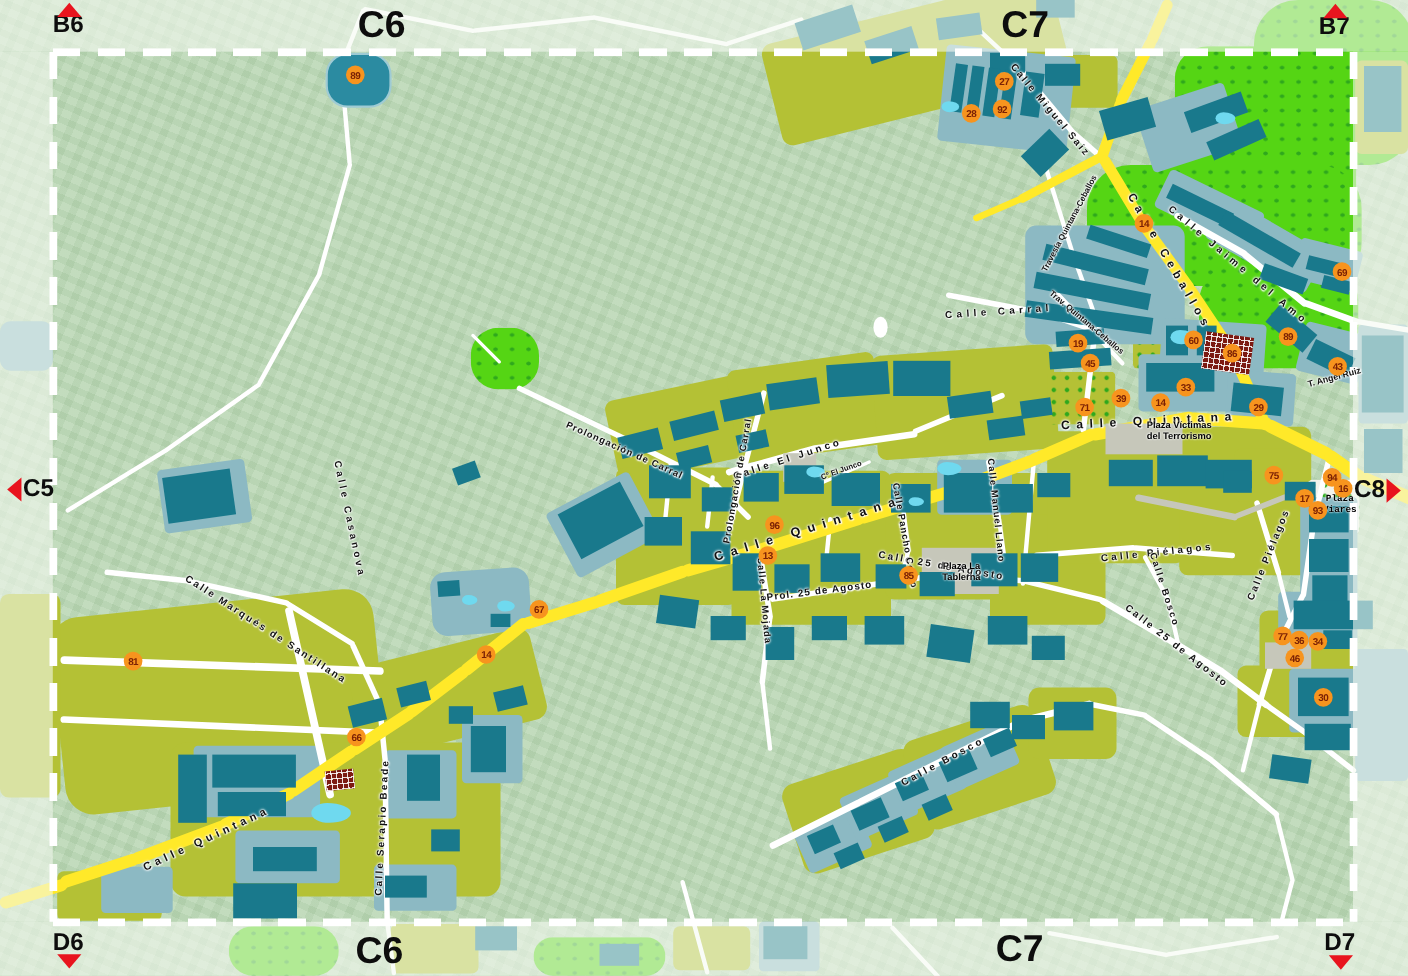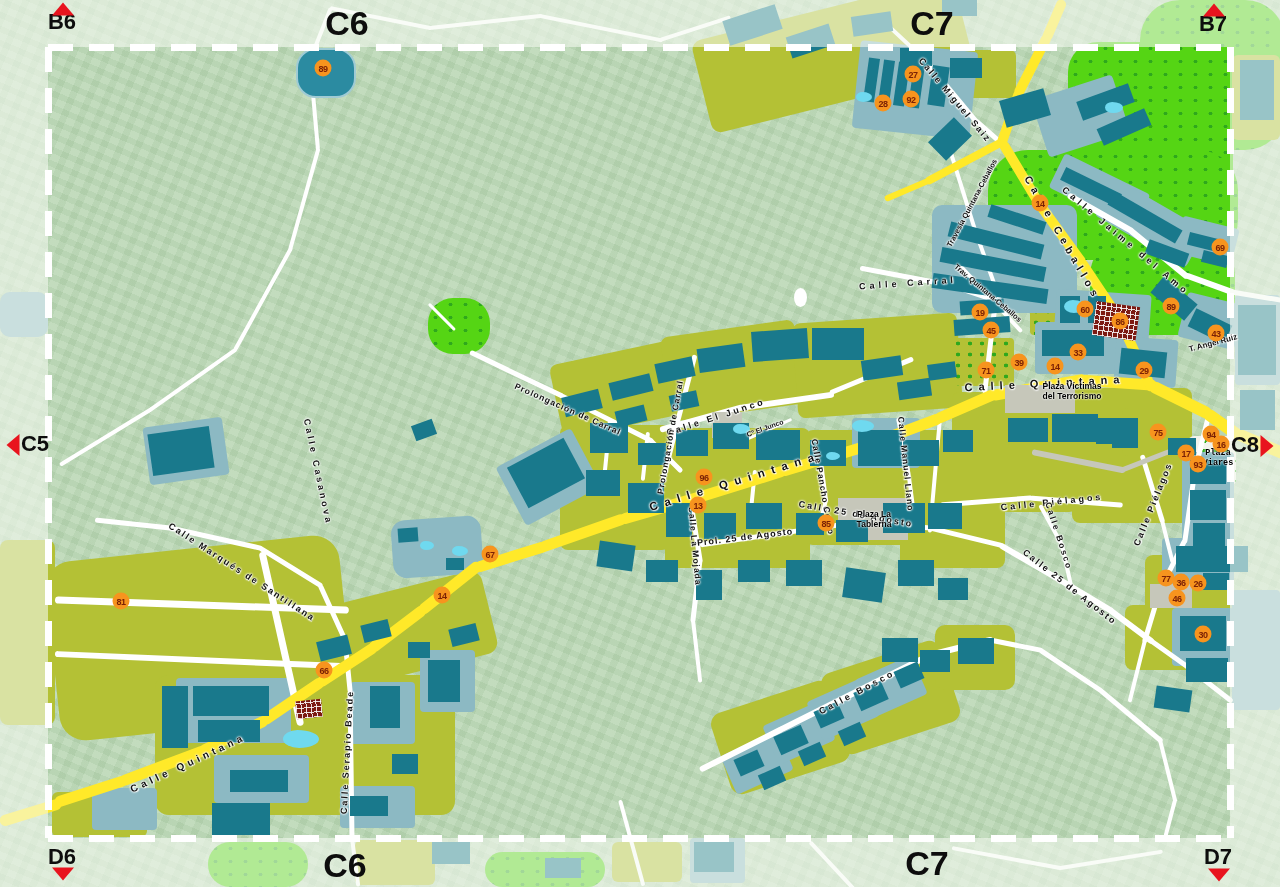--- a/index.html
+++ b/index.html
@@ -446,21 +446,21 @@
       <div class="marker" style="left: 1198px; top: 464px;">93</div>
       <div class="marker" style="left: 704px; top: 477px;">96</div>
       <div class="marker" style="left: 698px; top: 505px;">13</div>
       <div class="marker" style="left: 826px; top: 523px;">85</div>
       <div class="marker" style="left: 490px; top: 554px;">67</div>
       <div class="marker" style="left: 442px; top: 595px;">14</div>
       <div class="marker" style="left: 121px; top: 601px;">81</div>
       <div class="marker" style="left: 324px; top: 670px;">66</div>
       <div class="marker" style="left: 1166px; top: 578px;">77</div>
       <div class="marker" style="left: 1181px; top: 582px;">36</div>
-      <div class="marker" style="left: 1198px; top: 583px;">26</div>
+      <div class="marker" style="left: 1198px; top: 583px;">34</div>
       <div class="marker" style="left: 1177px; top: 598px;">46</div>
       <div class="marker" style="left: 1203px; top: 634px;">30</div>
     </div>
   <div id="layer-grid">
       <div class="grid-label" style="left: 62px; top: 22px; font-size: 22px;">B6</div>
       <div class="arrow arrow-up" style="left: 63px; top: 9px;"></div>
       <div class="grid-label" style="left: 347px; top: 23px; font-size: 34px;">C6</div>
       <div class="grid-label" style="left: 932px; top: 23px; font-size: 34px;">C7</div>
       <div class="grid-label" style="left: 1213px; top: 24px; font-size: 22px;">B7</div>
       <div class="arrow arrow-up" style="left: 1214px; top: 10px;"></div>

